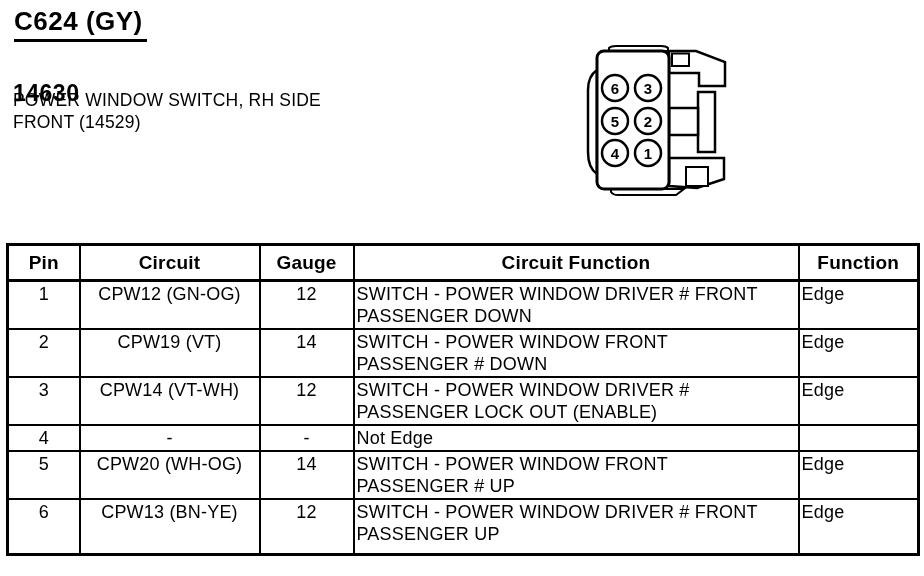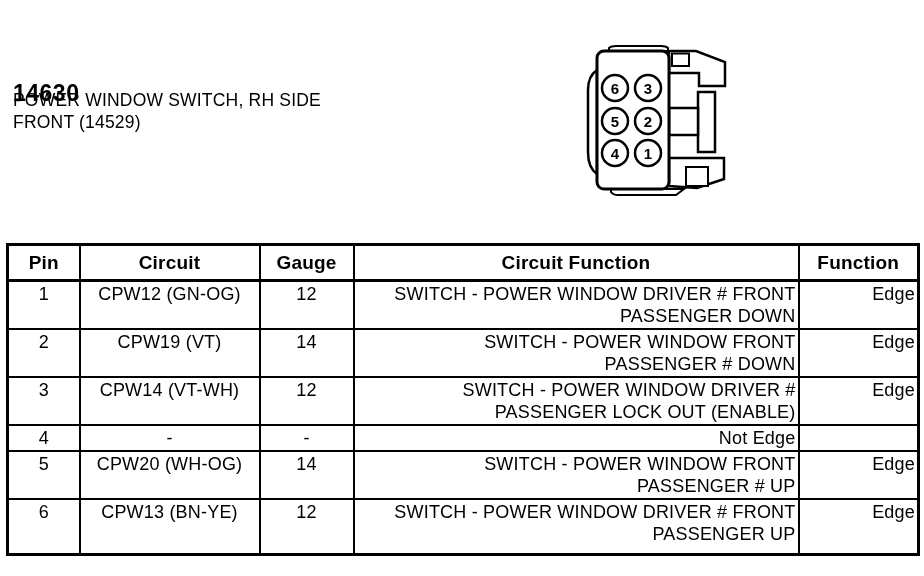--- a/index.html
+++ b/index.html
@@ -83,33 +83,34 @@
   }
   table.pinout td {
     font-size: 18px;
     line-height: 22px;
     vertical-align: top;
     padding: 1px 2px;
     letter-spacing: 0.2px;
   }
   td.c-pin, td.c-circuit, td.c-gauge { text-align: center; }
   td.c-function, td.c-qualifier {
-    text-align: right;
+    text-align: left;
     padding-left: 4px;
     white-space: pre-line;
   }
   tr.r-tall  { height: 46px; }
   tr.r-short { height: 25px; }
   tr.r-last  { height: 55px; }
 </style>
 </head>
 <body>
 
 <div class="page">
 
+  <h1 class="connector-id">C624 (GY)</h1>
   <div class="part-number">14630</div>
   <div class="description">POWER WINDOW SWITCH, RH SIDE
 FRONT (14529)</div>
 
   <div class="connector-figure">
     <svg width="180" height="180" viewBox="0 0 180 180">
 
       <path d="M34,42 Q25,48 25,62 L25,124 Q25,140 34,146 Z" fill="#ffffff" stroke="#000" stroke-width="2.5"></path>
 
       <path d="M46,23 L46,20 Q48,18 53,18 L98,18 Q103,18 105,20 L105,23 Z" fill="#ffffff" stroke="#000" stroke-width="2"></path>

